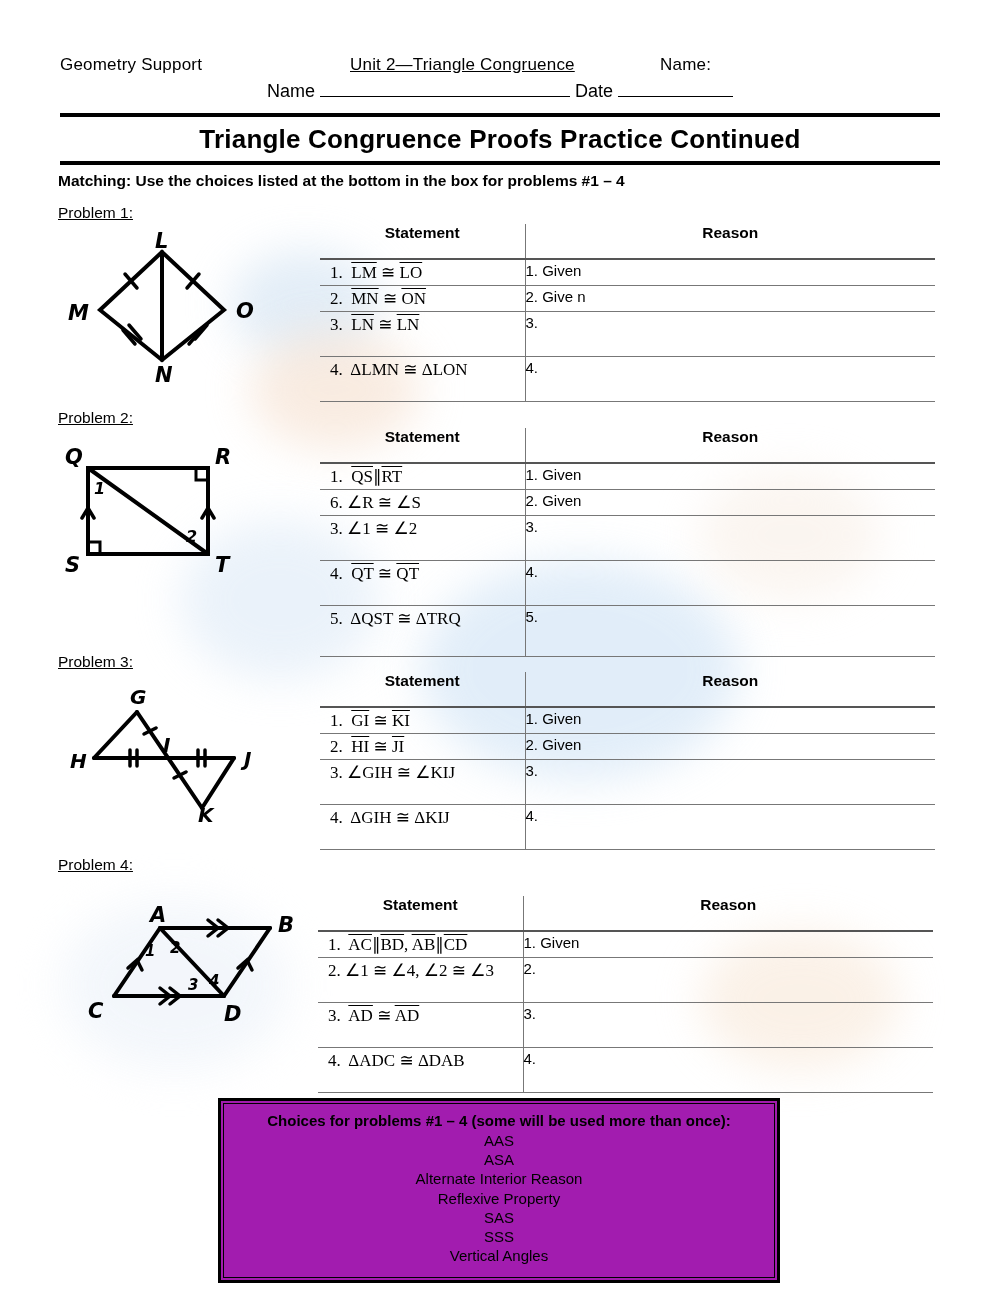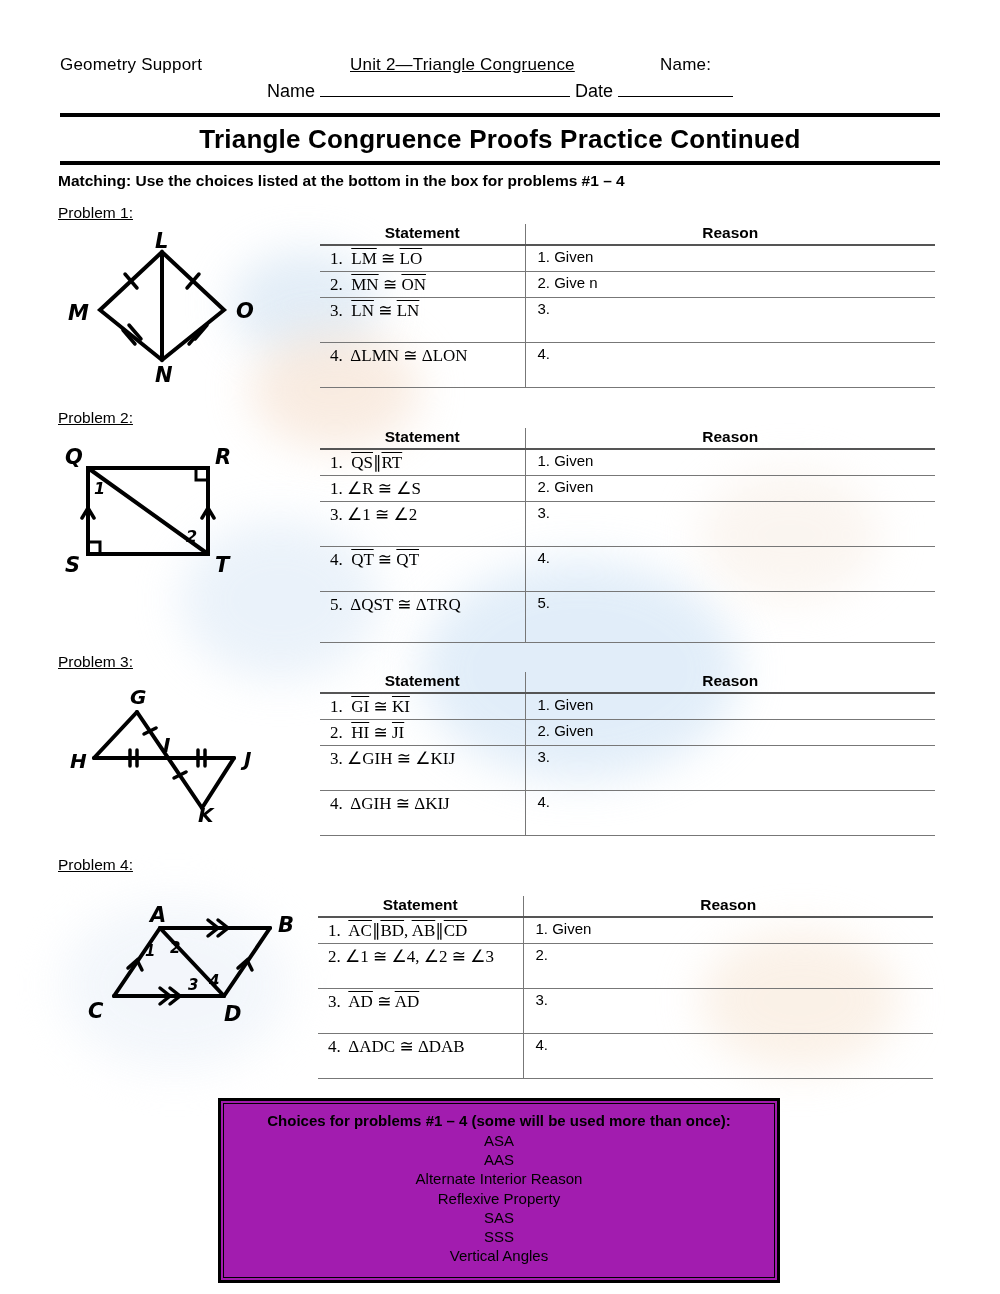--- a/index.html
+++ b/index.html
@@ -89,39 +89,39 @@
     width: 615px;
     border-collapse: collapse;
     table-layout: fixed;
   }
   .proof-table col.c-stmt { width: 205px; }
   .proof-table col.c-rsn  { width: 410px; }
 
   .proof-table th {
     font-size: 15.5px;
     font-weight: bold;
-    padding: 0 0 2px 0;
+    padding: 0 0 16px 0;
     text-align: center;
     border-bottom: 2.5px solid #555;
   }
   .proof-table th.th-stmt { border-right: 1px solid #777; }
   .proof-table th.th-rsn  { }
 
   .proof-table td {
     vertical-align: top;
     font-size: 17px;
     font-family: "Liberation Serif", serif;
     padding: 2px 4px 2px 10px;
     border-bottom: 1.2px solid #777;
   }
   .proof-table td.td-stmt { border-right: 1px solid #777; }
   .proof-table td.td-rsn  {
     font-family: "Liberation Sans", sans-serif;
     font-size: 15px;
-    padding-left: 12px;
+    padding-left: 0;
   }
   .proof-table tr.tall td { height: 40px; }
   .proof-table tr.xtall td { height: 46px; }
   .ovl { text-decoration: overline; }
 
   
   .choices-box {
     position: absolute;
     left: 218px; top: 1098px;
     width: 552px;
@@ -275,21 +275,21 @@
         <th class="th-stmt">Statement</th>
         <th class="th-rsn">Reason</th>
       </tr>
     </thead>
     <tbody>
       <tr>
         <td class="td-stmt">1.&nbsp; <span class="ovl">QS</span>∥<span class="ovl">RT</span></td>
         <td class="td-rsn">1.  Given</td>
       </tr>
       <tr>
-        <td class="td-stmt">1. ∠R ≅ ∠S</td>
+        <td class="td-stmt">6. ∠R ≅ ∠S</td>
         <td class="td-rsn">2.  Given</td>
       </tr>
       <tr class="tall">
         <td class="td-stmt">3. ∠1 ≅ ∠2</td>
         <td class="td-rsn">3.</td>
       </tr>
       <tr class="tall">
         <td class="td-stmt">4.&nbsp; <span class="ovl">QT</span> ≅ <span class="ovl">QT</span></td>
         <td class="td-rsn">4.</td>
       </tr>
@@ -426,22 +426,22 @@
       <tr class="tall">
         <td class="td-stmt">4.&nbsp; ΔADC ≅ ΔDAB</td>
         <td class="td-rsn">4.</td>
       </tr>
     </tbody>
   </table>
 
   <div class="choices-box">
     <div class="choices-inner">
       <div class="choices-title">Choices for problems #1 – 4 (some will be used more than once):</div>
+      <div class="choices-item">AAS</div>
       <div class="choices-item">ASA</div>
-      <div class="choices-item">AAS</div>
       <div class="choices-item">Alternate Interior Reason</div>
       <div class="choices-item">Reflexive Property</div>
       <div class="choices-item">SAS</div>
       <div class="choices-item">SSS</div>
       <div class="choices-item">Vertical Angles</div>
     </div>
   </div>
 
 </div>
 

